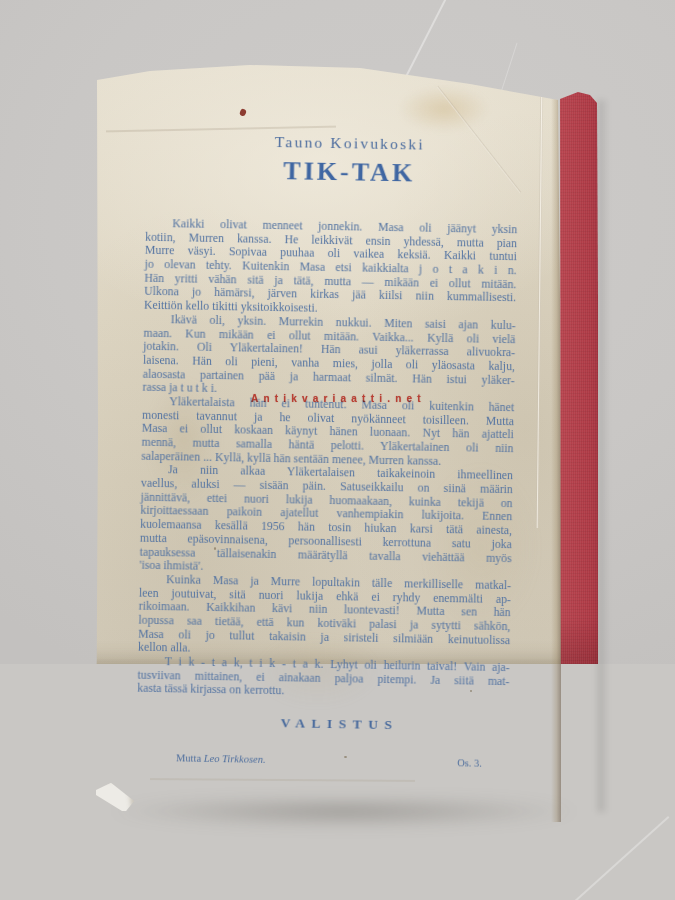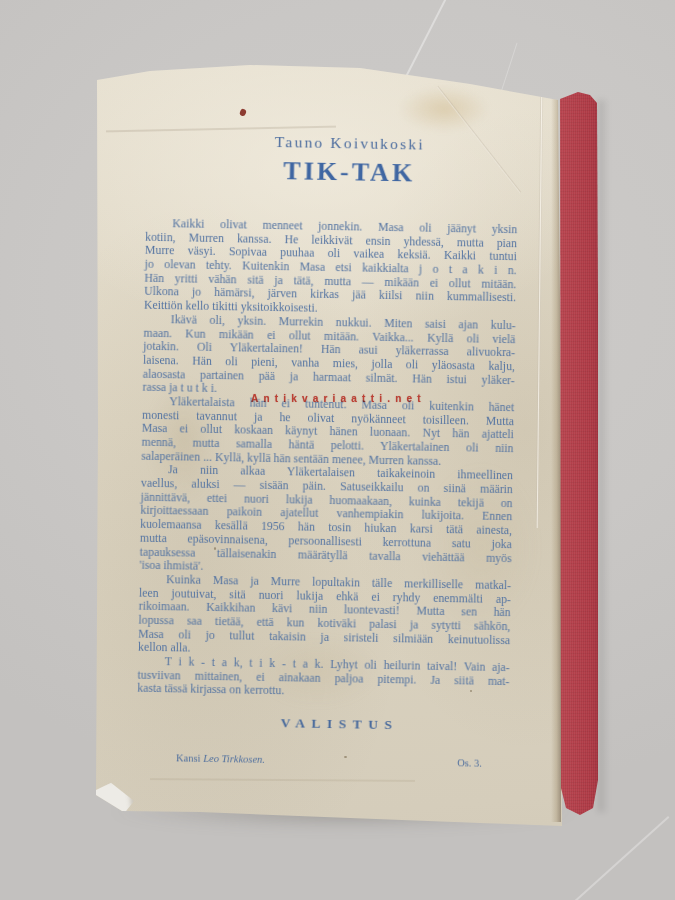--- a/index.html
+++ b/index.html
@@ -1,21 +1,21 @@
 <!DOCTYPE html>
 <html><head>
 <meta charset="utf-8">
 <style>
   html,body{margin:0;padding:0;}
   body{
     width:675px;height:900px;overflow:hidden;position:relative;
     font-family:"Liberation Serif", serif;
     background:#c9c7c4;
   }
-  .stage{position:absolute;inset:0;width:675px;height:900px;
+  .stage{position:absolute;inset:0;width:675px;height:664px;
     background:radial-gradient(ellipse 620px 520px at 58% 32%, #cdcbc9 0%, #c9c7c5 55%, #c3c1bf 100%);}
   
   .scratch{position:absolute;background:rgba(255,255,255,0.38);}
   .scratch.s1{left:398px;top:-12px;width:2px;height:205px;transform:rotate(27deg);}
   .scratch.s2{left:612px;top:792px;width:2px;height:150px;transform:rotate(48deg);background:rgba(255,255,255,0.3);}
   .scratch.s3{left:498px;top:40px;width:1px;height:120px;transform:rotate(18deg);background:rgba(255,255,255,0.25);}
 
   
   .book-shadow{position:absolute;left:105px;top:800px;width:478px;height:28px;
     background:radial-gradient(ellipse at 50% 40%, rgba(70,66,60,0.32), rgba(70,66,60,0) 70%);
@@ -168,21 +168,21 @@
             <div class="tline last">kellon alla.</div>
           </div>
           <div>
             <div class="tline first">T i k - t a k,  t i k - t a k.  Lyhyt oli heilurin taival! Vain aja-</div>
             <div class="tline">tusviivan mittainen, ei ainakaan paljoa pitempi. Ja siitä mat-</div>
             <div class="tline last">kasta tässä kirjassa on kerrottu.</div>
           </div>
         </div>
       <div class="publisher">VALISTUS</div>
       <div class="credits">
-        <span class="credit-left"><span>Kansi</span>&nbsp;<span class="ital">Leo Tirkkosen.</span></span>
+        <span class="credit-left"><span>Mutta</span>&nbsp;<span class="ital">Leo Tirkkosen.</span></span>
         <span class="credit-right">Os. 3.</span>
       </div>
     </div>
   </div>
 
   <div class="spine"></div>
   <div class="spine-shadow"></div>
 
   <div class="watermark">Antikvariaatti.net</div>
 </div>

